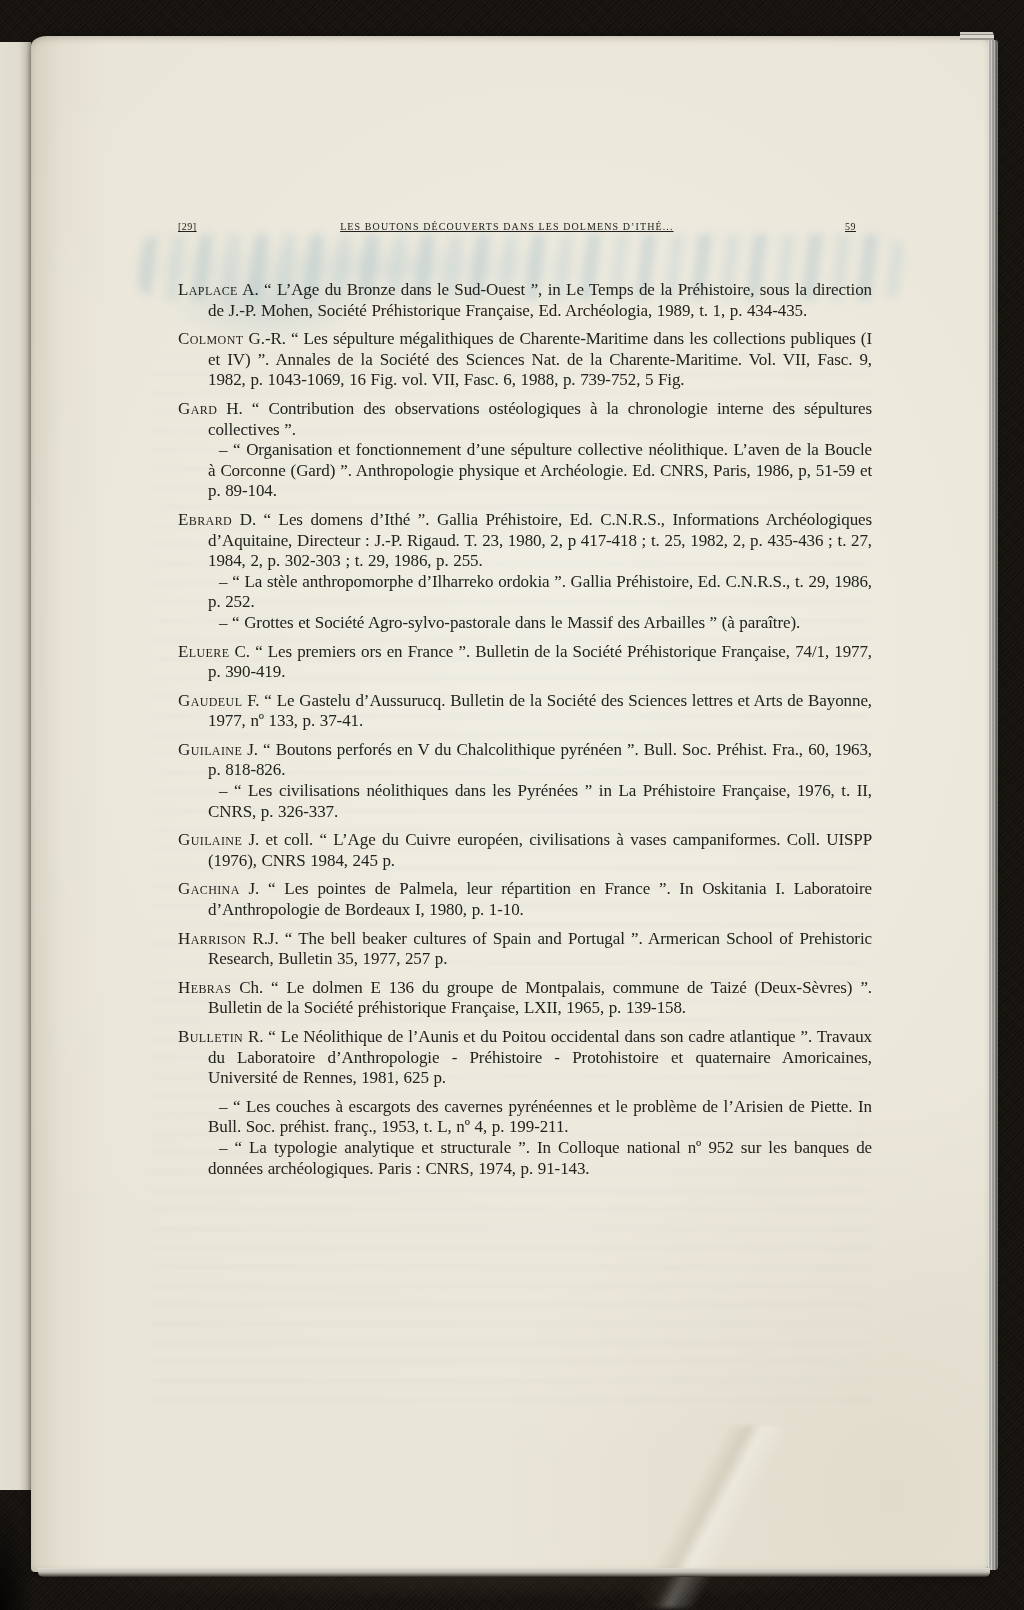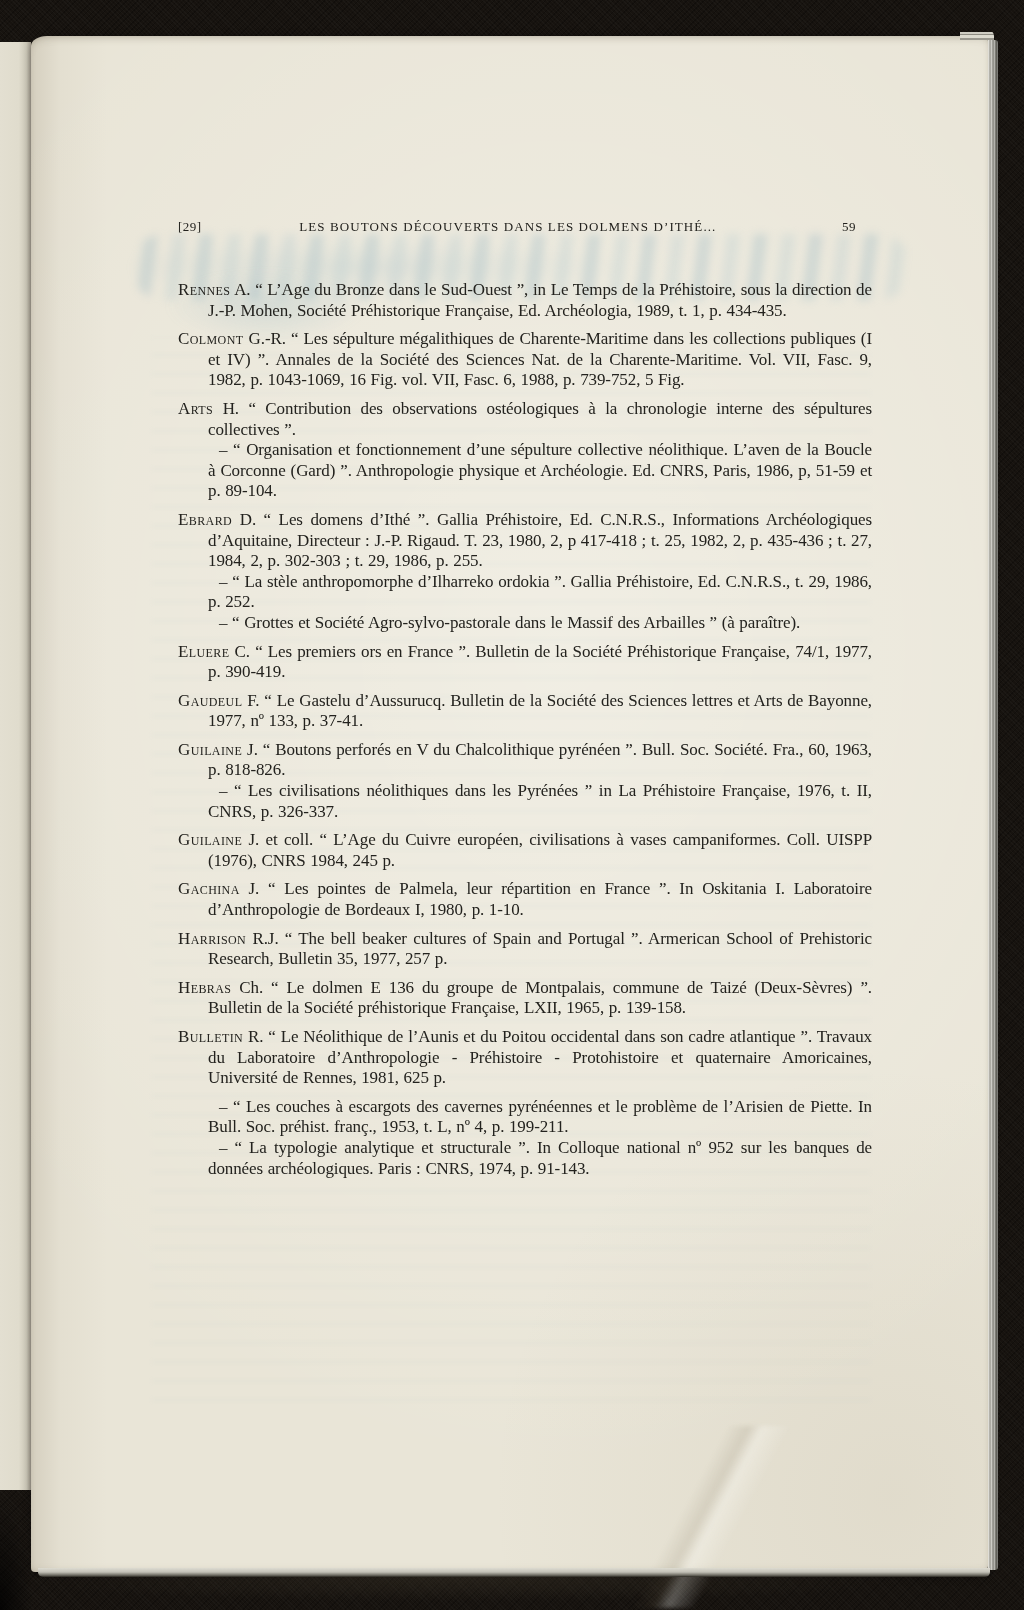--- a/index.html
+++ b/index.html
@@ -89,22 +89,22 @@
   .crease{
     position:absolute;left:540px;top:1390px;width:260px;height:182px;
     background:linear-gradient(118deg, rgba(0,0,0,0) 44%, rgba(120,108,85,0.14) 50%, rgba(255,255,250,0.30) 54%, rgba(0,0,0,0) 62%);
     filter:blur(2px);
   }
 
   
   .content{position:absolute;left:147px;top:181px;width:694px;color:#23221e;}
   .page-header{
     display:flex;align-items:flex-start;
-    font-size:13px;letter-spacing:1.1px;line-height:20px;
-    margin:0 0 43px 0;white-space:nowrap;
+    font-size:10px;letter-spacing:1.1px;line-height:20px;
+    margin:0 0 43px 0;white-space:nowrap;text-decoration:underline;
   }
   .hdr-num{flex:0 0 auto;letter-spacing:0.5px;}
   .hdr-title{flex:1 1 auto;text-align:center;}
   .hdr-page{flex:0 0 auto;padding-right:16px;letter-spacing:0.5px;margin-left:28px;}
 
   .para{
     margin:0;text-align:justify;
     font-size:17px;line-height:20.6px;letter-spacing:-0.1px;
     word-spacing:0.5px;
   }
@@ -129,42 +129,42 @@
 
     <div class="content">
       <div class="page-header">
         <span class="hdr-num">[29]</span>
         <span class="hdr-title">LES BOUTONS DÉCOUVERTS DANS LES DOLMENS D’ITHÉ...</span>
         <span class="hdr-page">59</span>
       </div>
 
       <div id="bibliography">
           <div class="entry">
-            <p class="para main"><span class="sc">Rennes</span><span> A. “ L’Age du Bronze dans le Sud-Ouest ”, in </span><span class="it">Le Temps de la Préhistoire,</span><span> sous la direction de J.-P. Mohen, Société Préhistorique Française, Ed. Archéologia, 1989, t. 1, p. 434-435.</span></p>
+            <p class="para main"><span class="sc">Laplace</span><span> A. “ L’Age du Bronze dans le Sud-Ouest ”, in </span><span class="it">Le Temps de la Préhistoire,</span><span> sous la direction de J.-P. Mohen, Société Préhistorique Française, Ed. Archéologia, 1989, t. 1, p. 434-435.</span></p>
           </div>
           <div class="entry">
             <p class="para main"><span class="sc">Colmont</span><span> G.-R. “ Les sépulture mégalithiques de Charente-Maritime dans les collections publiques (I et IV) ”. </span><span class="it">Annales de la Société des Sciences Nat. de la Charente-Maritime.</span><span> Vol. VII, Fasc. 9, 1982, p. 1043-1069, 16 Fig. vol. VII, Fasc. 6, 1988, p. 739-752, 5 Fig.</span></p>
           </div>
           <div class="entry">
-            <p class="para main"><span class="sc">Arts</span><span> H. “ Contribution des observations ostéologiques à la chronologie interne des sépultures collectives ”.</span></p>
+            <p class="para main"><span class="sc">Gard</span><span> H. “ Contribution des observations ostéologiques à la chronologie interne des sépultures collectives ”.</span></p>
             <p class="para sub"><span>– “ Organisation et fonctionnement d’une sépulture collective néolithique. L’aven de la Boucle à Corconne (Gard) ”. </span><span class="it">Anthropologie physique et Archéologie.</span><span> Ed. CNRS, Paris, 1986, p, 51-59 et p. 89-104.</span></p>
           </div>
           <div class="entry">
             <p class="para main"><span class="sc">Ebrard</span><span> D. “ Les domens d’Ithé ”. </span><span class="it">Gallia Préhistoire,</span><span> Ed. C.N.R.S., Informations Archéologiques d’Aquitaine, Directeur : J.-P. Rigaud. T. 23, 1980, 2, p 417-418 ; t. 25, 1982, 2, p. 435-436 ; t. 27, 1984, 2, p. 302-303 ; t. 29, 1986, p. 255.</span></p>
             <p class="para sub"><span>– “ La stèle anthropomorphe d’Ilharreko ordokia ”. </span><span class="it">Gallia Préhistoire,</span><span> Ed. C.N.R.S., t. 29, 1986, p. 252.</span></p>
             <p class="para sub"><span>– “ Grottes et Société Agro-sylvo-pastorale dans le Massif des Arbailles ” (à paraître).</span></p>
           </div>
           <div class="entry">
             <p class="para main"><span class="sc">Eluere</span><span> C. “ Les premiers ors en France ”. </span><span class="it">Bulletin de la Société Préhistorique Française,</span><span> 74/1, 1977, p. 390-419.</span></p>
           </div>
           <div class="entry">
             <p class="para main"><span class="sc">Gaudeul</span><span> F. “ Le Gastelu d’Aussurucq. </span><span class="it">Bulletin de la Société des Sciences lettres et Arts de Bayonne,</span><span> 1977, nº 133, p. 37-41.</span></p>
           </div>
           <div class="entry">
-            <p class="para main"><span class="sc">Guilaine</span><span> J. “ Boutons perforés en V du Chalcolithique pyrénéen ”. </span><span class="it">Bull. Soc. Société. Fra.,</span><span> 60, 1963, p. 818-826.</span></p>
+            <p class="para main"><span class="sc">Guilaine</span><span> J. “ Boutons perforés en V du Chalcolithique pyrénéen ”. </span><span class="it">Bull. Soc. Préhist. Fra.,</span><span> 60, 1963, p. 818-826.</span></p>
             <p class="para sub"><span>– “ Les civilisations néolithiques dans les Pyrénées ” in </span><span class="it">La Préhistoire Française,</span><span> 1976, t. II, CNRS, p. 326-337.</span></p>
           </div>
           <div class="entry">
             <p class="para main"><span class="sc">Guilaine</span><span> J. et coll. </span><span class="it">“ L’Age du Cuivre européen, civilisations à vases campaniformes.</span><span> Coll. UISPP (1976), CNRS 1984, 245 p.</span></p>
           </div>
           <div class="entry">
             <p class="para main"><span class="sc">Gachina</span><span> J. “ Les pointes de Palmela, leur répartition en France ”. In </span><span class="it">Oskitania I.</span><span> Laboratoire d’Anthropologie de Bordeaux I, 1980, p. 1-10.</span></p>
           </div>
           <div class="entry">
             <p class="para main"><span class="sc">Harrison</span><span> R.J. “ The bell beaker cultures of Spain and Portugal ”. </span><span class="it">Armerican School of Prehistoric Research,</span><span> Bulletin 35, 1977, 257 p.</span></p>

